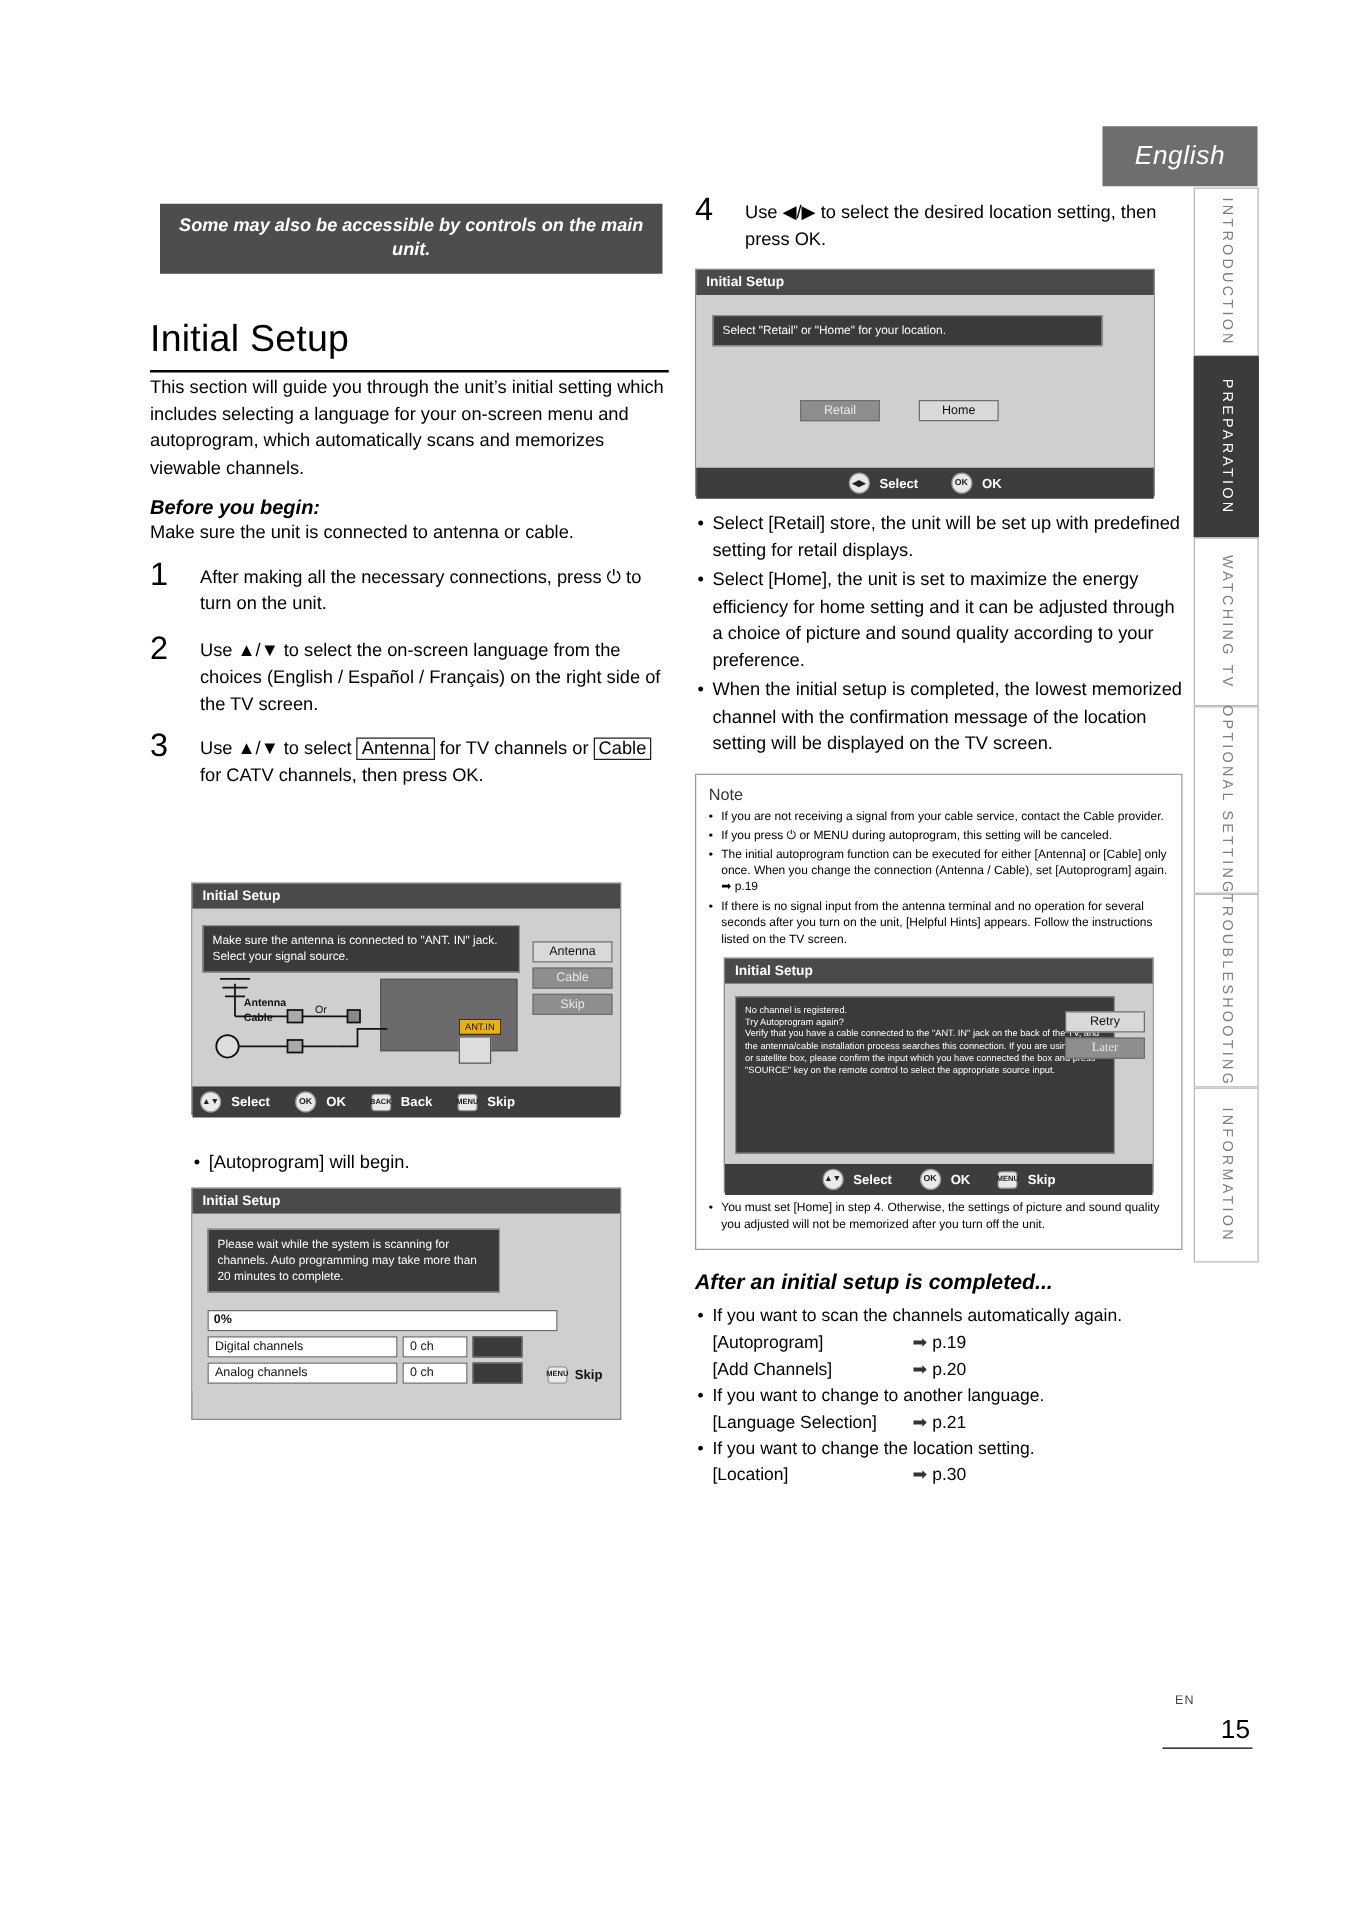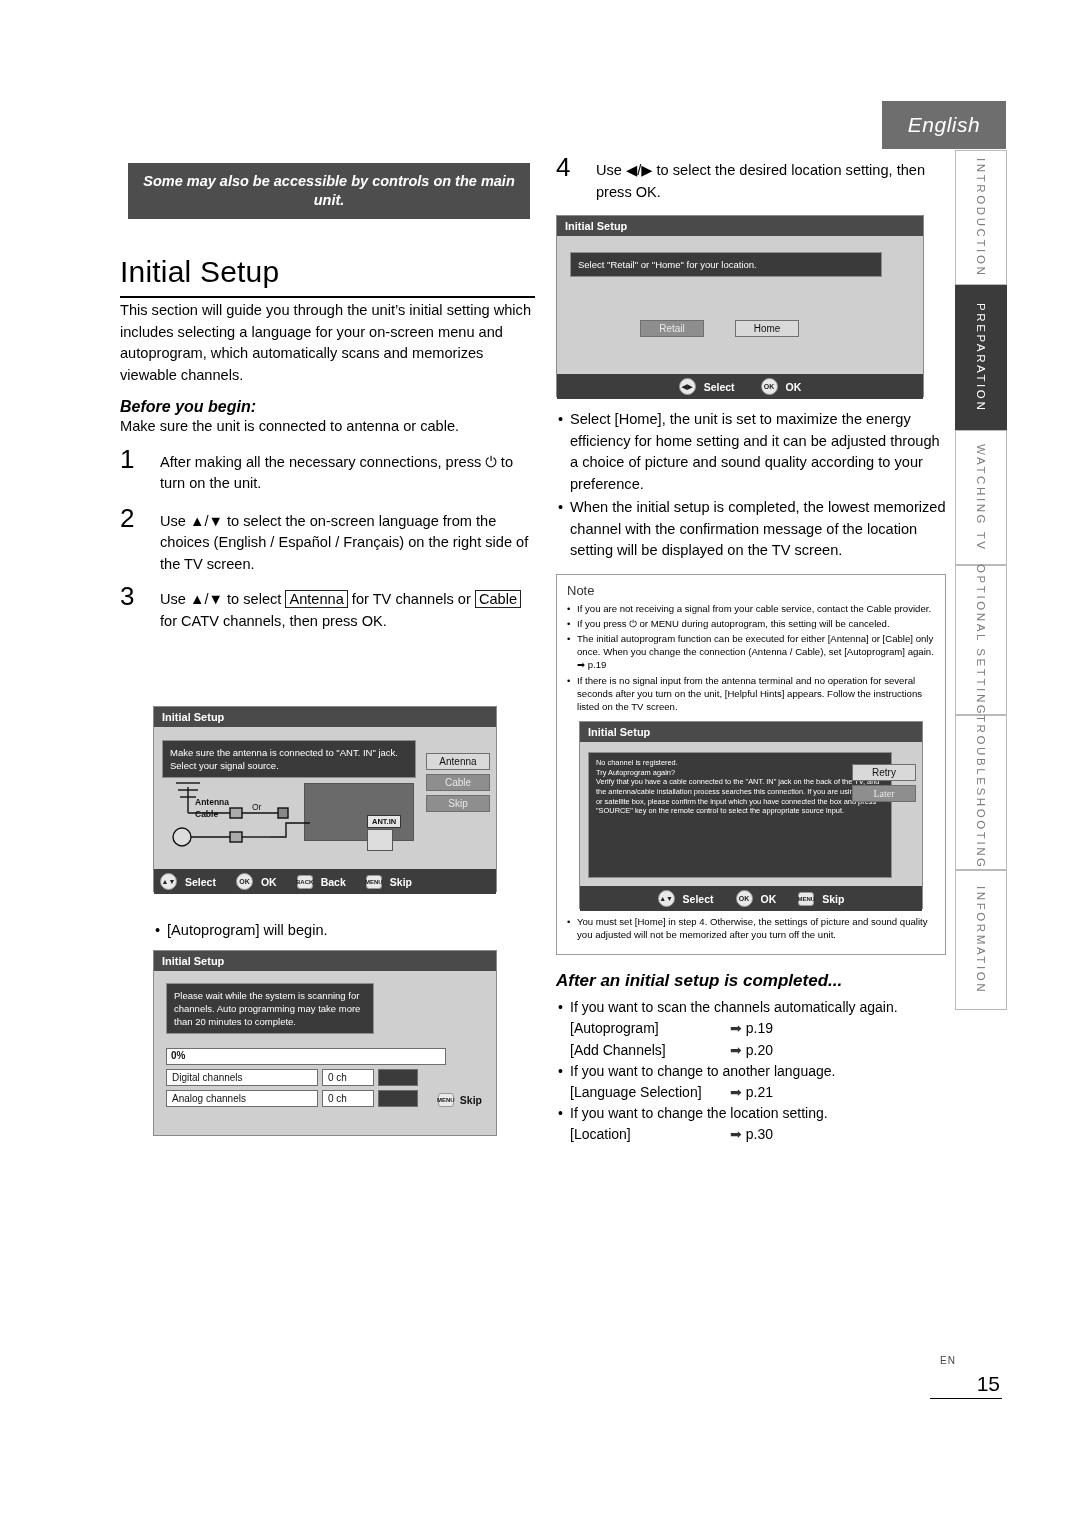--- a/index.html
+++ b/index.html
@@ -220,41 +220,41 @@
           <circle cx="22" cy="58" r="9" fill="#ddd"></circle>
           <line x1="31" y1="58" x2="70" y2="58"></line>
           <rect x="70" y="53" width="12" height="10" fill="#aaa"></rect>
           <line x1="82" y1="58" x2="110" y2="58"></line>
           <path d="M110 58 L126 58 L126 44 L150 44"></path>
         </g>
       </svg>
       <div style="position:absolute;left:41px;top:70px;font-size:8.5px;font-weight:bold;">Antenna</div>
       <div style="position:absolute;left:41px;top:82px;font-size:8.5px;font-weight:bold;">Cable</div>
       <div style="position:absolute;left:98px;top:75px;font-size:8.5px;">Or</div>
-      <div style="position:absolute;left:213px;top:88px;font-size:7.5px;font-weight:bold;background:#e5e5e5;border:1px solid #333;padding:1px 4px;">ANT.IN</div>
+      <div style="position:absolute;left:213px;top:88px;font-size:7.5px;font-weight:normal;background:#eab308;border:1px solid #333;padding:1px 4px;">ANT.IN</div>
       <div style="position:absolute;left:213px;top:102px;width:26px;height:22px;background:#ddd;border:1px solid #555;"></div>
     </div>
     <div class="osd-bar">
       <span class="keycap">▲▼</span>
       <span>Select</span>
       <span class="keycap" style="margin-left:12px;">OK</span>
       <span>OK</span>
       <span class="keycap sq" style="margin-left:12px;">BACK</span>
       <span>Back</span>
       <span class="keycap sq" style="margin-left:12px;">MENU</span>
       <span>Skip</span>
     </div>
   </div>
 
   <div class="bul" style="position:absolute;left:153px;top:920px;width:340px;">[Autoprogram] will begin.</div>
 
   <div class="osd" style="position:absolute;left:153px;top:950px;width:344px;height:186px;">
     <div class="osd-title">Initial Setup</div>
     <div class="osd-body" style="height:142px;position:relative;background:#cfcfcf;padding:12px;">
-      <div class="osd-msg" style="width:208px;">Please wait while the system is scanning for channels. Auto programming may take more than 20 minutes to complete.</div>
+      <div class="osd-msg" style="width:234px;">Please wait while the system is scanning for channels. Auto programming may take more than 20 minutes to complete.</div>
       <div class="prog-outer" style="margin-top:14px;width:280px;">
         <div class="prog-label">0%</div>
       </div>
       <div class="row-box" style="width:252px;">
         <div class="row-name">Digital channels</div>
         <div class="row-val">0 ch</div>
         <div class="row-ind"></div>
       </div>
       <div class="row-box" style="width:252px;">
         <div class="row-name">Analog channels</div>
@@ -284,20 +284,21 @@
       </div>
       <div class="osd-bar" style="justify-content:center;">
         <span class="keycap">◀▶</span>
         <span>Select</span>
         <span class="keycap" style="margin-left:18px;">OK</span>
         <span>OK</span>
       </div>
     </div>
 
     <div style="margin-top:12px;">
+      <div class="bul">Select [Retail] store, the unit will be set up with predefined setting for retail displays.</div>
       <div class="bul" style="margin-top:2px;">Select [Home], the unit is set to maximize the energy efficiency for home setting and it can be adjusted through a choice of picture and sound quality according to your preference.</div>
       <div class="bul" style="margin-top:2px;">When the initial setup is completed, the lowest memorized channel with the confirmation message of the location setting will be displayed on the TV screen.</div>
     </div>
 
     <div class="note" style="margin-top:12px;">
       <div class="note-title"><span>Note</span></div>
       <ul>
         <li>If you are not receiving a signal from your cable service, contact the Cable provider.</li>
         <li>If you press ⏻ or MENU during autoprogram, this setting will be canceled.</li>
         <li>The initial autoprogram function can be executed for either [Antenna] or [Cable] only once. When you change the connection (Antenna / Cable), set [Autoprogram] again. ➡ p.19</li>

